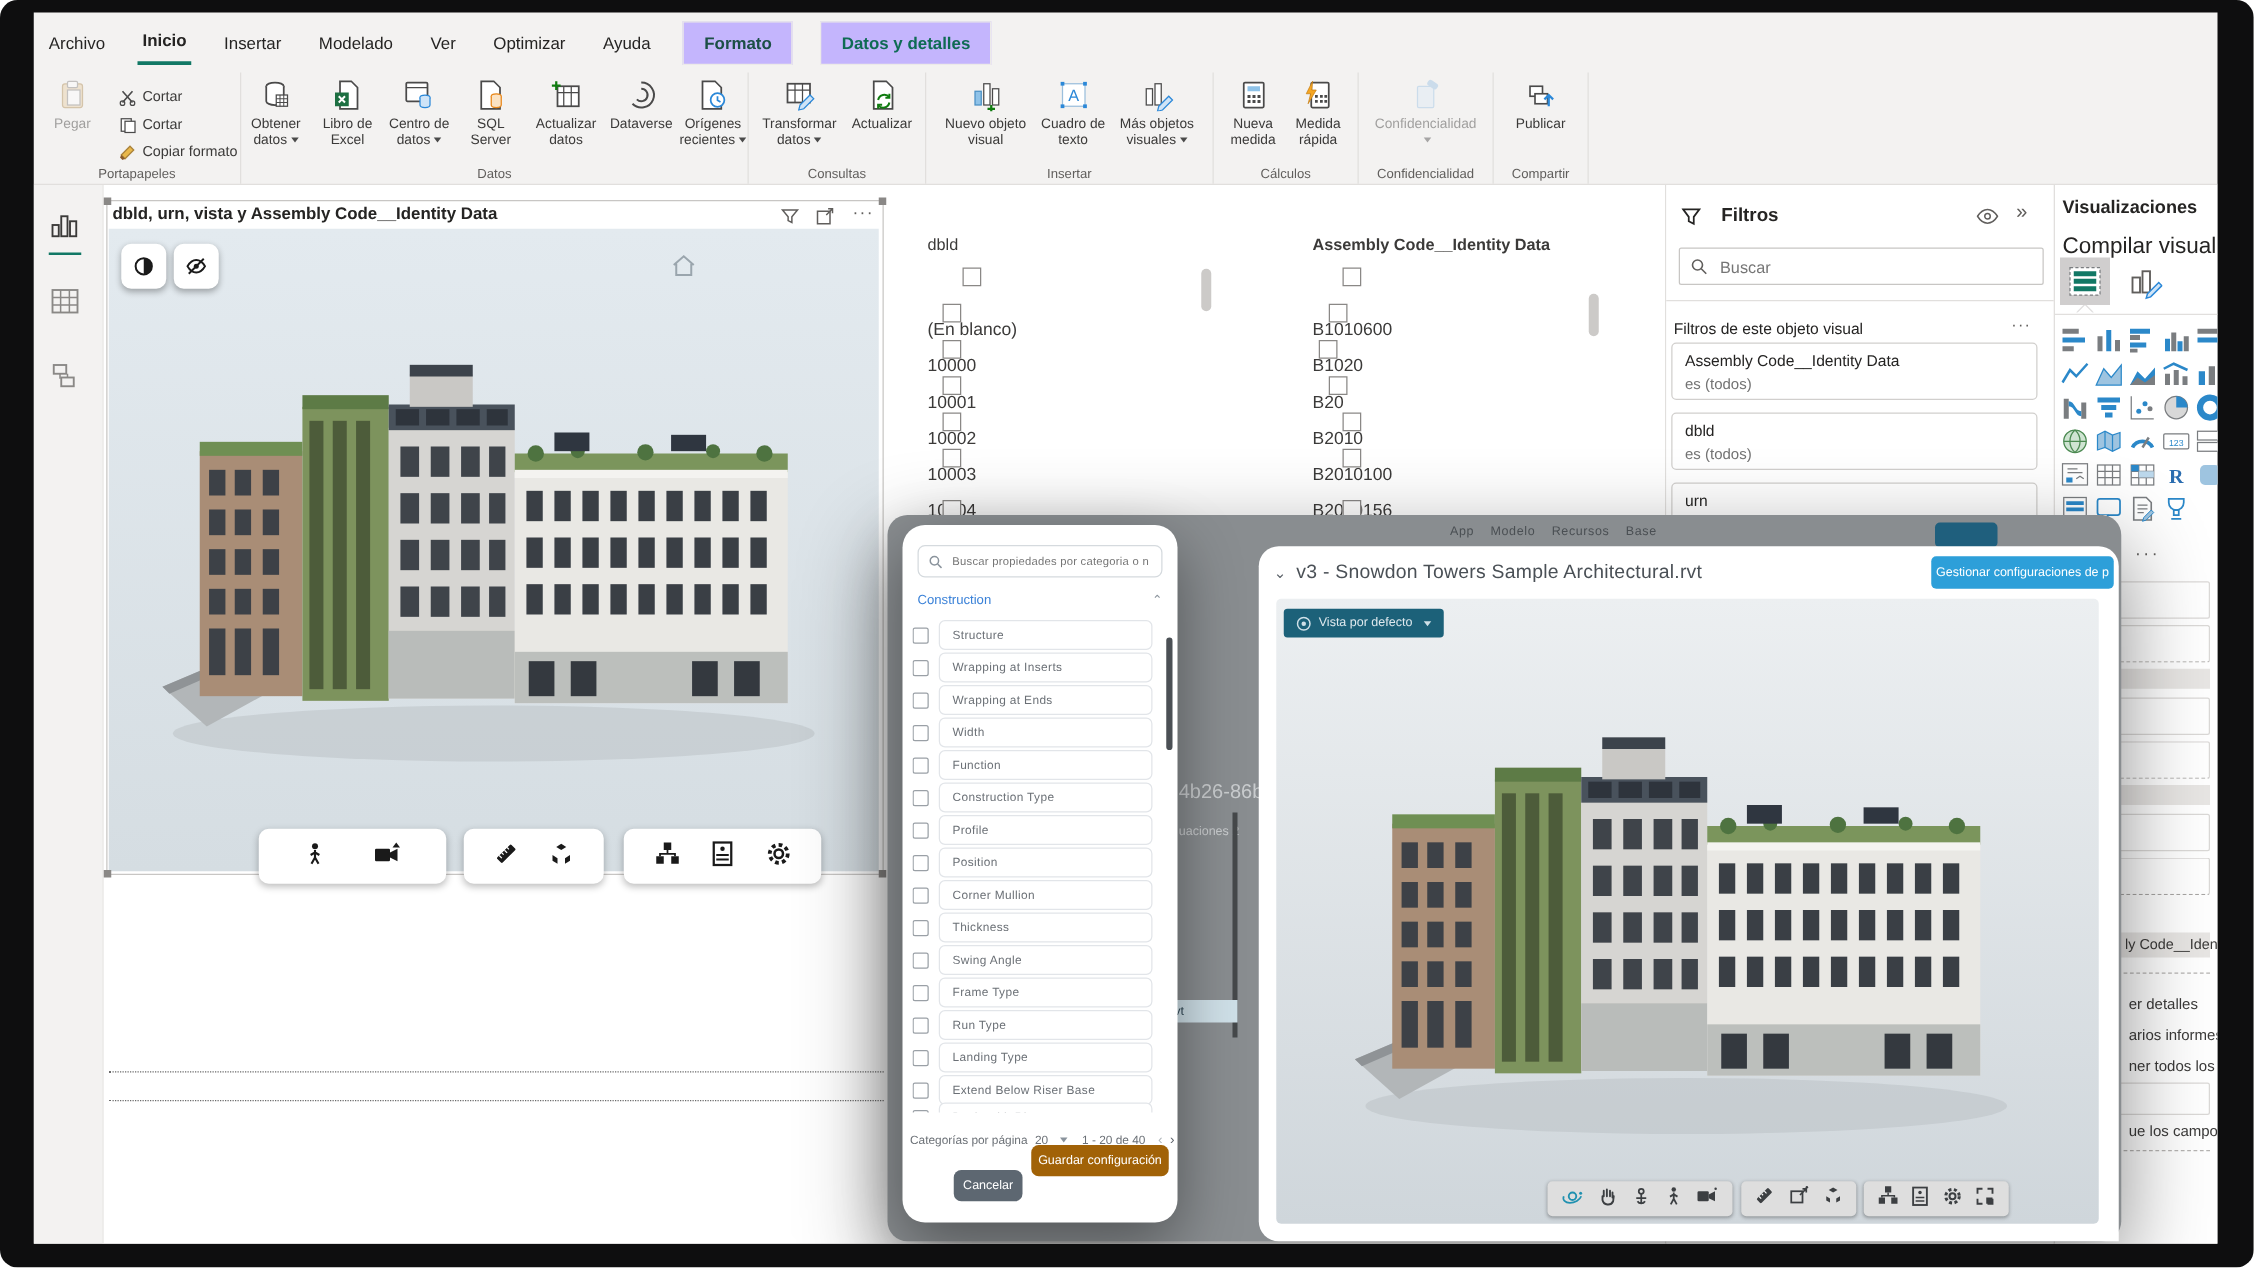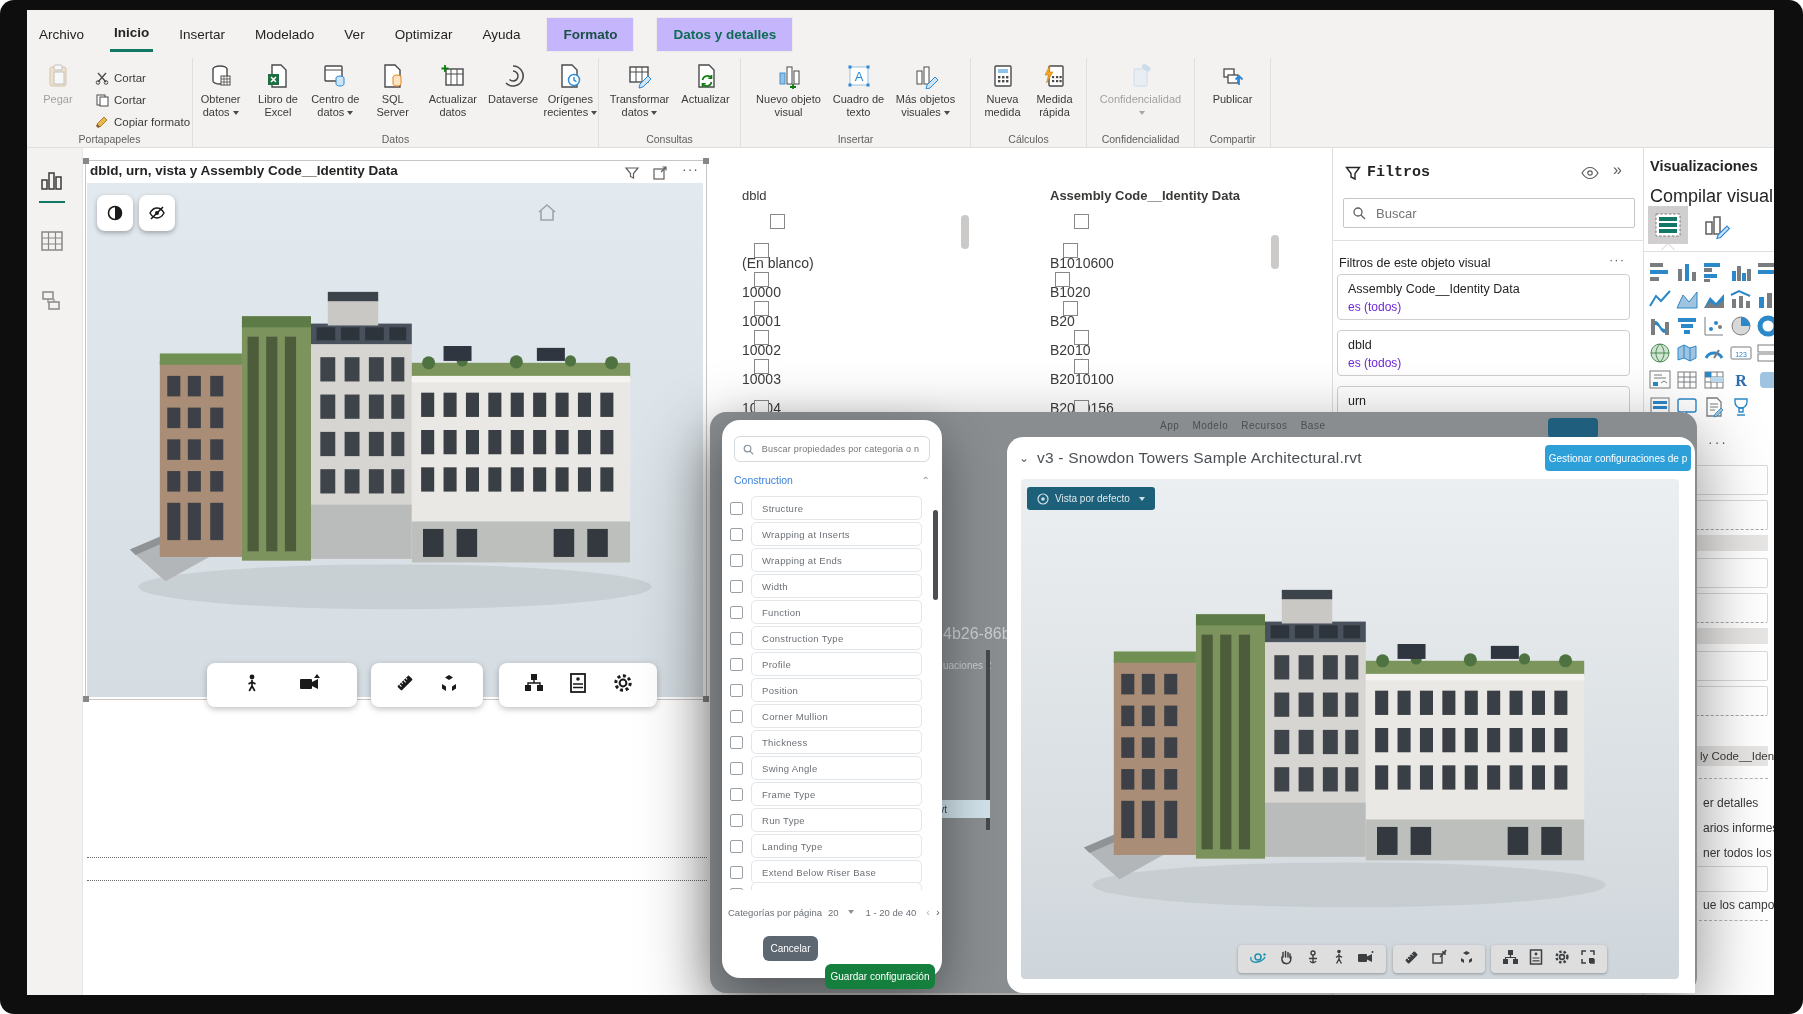--- a/index.html
+++ b/index.html
@@ -17,21 +17,21 @@
   .bigbtn{display:flex;flex-direction:column;align-items:center;width:58px;font-size:11px;color:#3b3a39;text-align:center;line-height:1.15;padding-top:2px;}
   .bigbtn svg{margin-bottom:4px;}
   .crt{display:inline-block;width:0;height:0;border-left:3.5px solid transparent;border-right:3.5px solid transparent;border-top:4px solid #4a4a4a;margin-left:3px;vertical-align:middle;}
   .smallrow{display:flex;align-items:center;gap:5px;font-size:11.5px;color:#3b3a39;height:22px;}
   .dim{opacity:.45;}
   .slicer-row{position:absolute;display:flex;align-items:center;gap:26px;flex-direction:column;}
   .cb{width:15px;height:15px;border:1px solid #8a8886;background:#fff;box-sizing:border-box;flex:none;}
   .slicer-txt{font-size:14px;color:#3b3a39;white-space:nowrap;}
   .fcard{position:absolute;left:1310px;width:293px;border:1px solid #d1cfcd;border-radius:4px;background:#fff;box-sizing:border-box;padding:7px 10px;}
   .fcard .f1{font-size:12.5px;color:#252423;margin-bottom:4px;white-space:nowrap;overflow:hidden;}
-  .fcard .f2{font-size:12px;color:#6d28d9;}
+  .fcard .f2{font-size:12px;color:#737373;}
   .vg{position:absolute;width:23px;height:23px;display:flex;align-items:center;justify-content:center;}
   .toolpill{position:absolute;background:#fff;border-radius:8px;box-shadow:0 2px 6px rgba(0,0,0,.25);display:flex;align-items:center;justify-content:space-evenly;}
   .vpill{position:absolute;background:#dedede;border-radius:4px;display:flex;align-items:center;justify-content:space-evenly;box-shadow:0 1px 3px rgba(0,0,0,.3);}
   .prow{position:absolute;display:flex;align-items:center;gap:8px;}
   .pcb{width:13px;height:13px;border:1.5px solid #9aa0a6;border-radius:2px;background:#fff;flex:none;box-sizing:border-box;}
   .pbox{height:24px;border:1px solid #e2e5e9;border-radius:5px;background:#fff;display:flex;align-items:center;padding:0 10px;font-size:9.5px;color:#6b7076;letter-spacing:.3px;flex:1;box-sizing:border-box;}
   .frag{position:absolute;font-size:12px;color:#3b3a39;white-space:nowrap;}
   .wellbox{position:absolute;left:1621px;width:120px;background:#fff;border:1px solid #dbd9d7;border-radius:2px;box-sizing:border-box;}
   .wellbar{position:absolute;left:1621px;width:120px;background:#e8e6e4;}
   .dashline{position:absolute;left:1621px;width:120px;border-bottom:1px dashed #b6b4b2;}
@@ -581,21 +581,21 @@
         </div>
     <div class="slicer-row" style="left:0;top:212px;">
           <span class="cb"></span>
           <span class="slicer-txt">B2010158</span>
         </div>
   </div>
   <div class="abs" style="left:1244px;top:225px;width:8px;height:34px;background:#cccac8;border-radius:4px;"></div>
 
   <div class="abs" style="left:1305px;top:138px;width:1px;height:847px;background:#e1dfdd;"></div>
   <div class="abs" style="left:1306px;top:138px;width:310px;height:847px;background:#fff;">
-    <div class="abs" style="left:12px;top:16px;display:flex;align-items:center;gap:6px;font-family:Liberation Mono, monospace;">
+    <div class="abs" style="left:12px;top:16px;display:flex;align-items:center;gap:16px;">
       <svg width="16" height="16" viewBox="0 0 16 16">
             <path d="M1.5 2.5 h13 L10 8.5 V14 l-4 -2 V8.5 Z" fill="none" stroke="#252423" stroke-width="1.4"></path>
           </svg>
       <span style="font-size:15px;font-weight:bold;color:#252423;">Filtros</span>
     </div>
     <div class="abs" style="left:248px;top:18px;">
       <svg width="18" height="14" viewBox="0 0 18 14">
             <path d="M1 7 C3.5 3 6.5 1.5 9 1.5 s5.5 1.5 8 5.5 c-2.5 4 -5.5 5.5 -8 5.5 S3.5 11 1 7 Z" fill="none" stroke="#605e5c" stroke-width="1.2"></path>
             <circle cx="9" cy="7" r="2.2" fill="none" stroke="#605e5c" stroke-width="1.2"></circle>
           </svg>
@@ -1040,19 +1040,19 @@
       <span style="font-size:9.5px;color:#6b7076;white-space:nowrap;">Categorías por página</span>
       <span style="font-size:9.5px;color:#6b7076;">20</span>
       <span class="crt" style="border-top-color:#8a939c;"></span>
       <span style="font-size:9.5px;color:#6b7076;white-space:nowrap;margin-left:6px;">1 - 20 de 40</span>
       <span style="font-size:11px;color:#b0b6bb;margin-left:4px;">‹</span>
       <span style="font-size:11px;color:#5a6068;">›</span>
     </div>
     <div class="abs" style="left:41px;top:516px;width:55px;height:25px;background:#5d6771;border-radius:6px;display:flex;align-items:center;justify-content:center;">
       <span style="font-size:10px;color:#fff;">Cancelar</span>
     </div>
-    <div class="abs" style="left:103px;top:544px;width:110px;height:25px;background:#15803d;border-radius:6px;display:flex;align-items:center;justify-content:center;">
+    <div class="abs" style="left:103px;top:496px;width:110px;height:25px;background:#a16207;border-radius:6px;display:flex;align-items:center;justify-content:center;">
       <span style="font-size:10px;color:#fff;white-space:nowrap;">Guardar configuración</span>
     </div>
   </div>
 
 </div>
 </div>
 
 </body></html>

